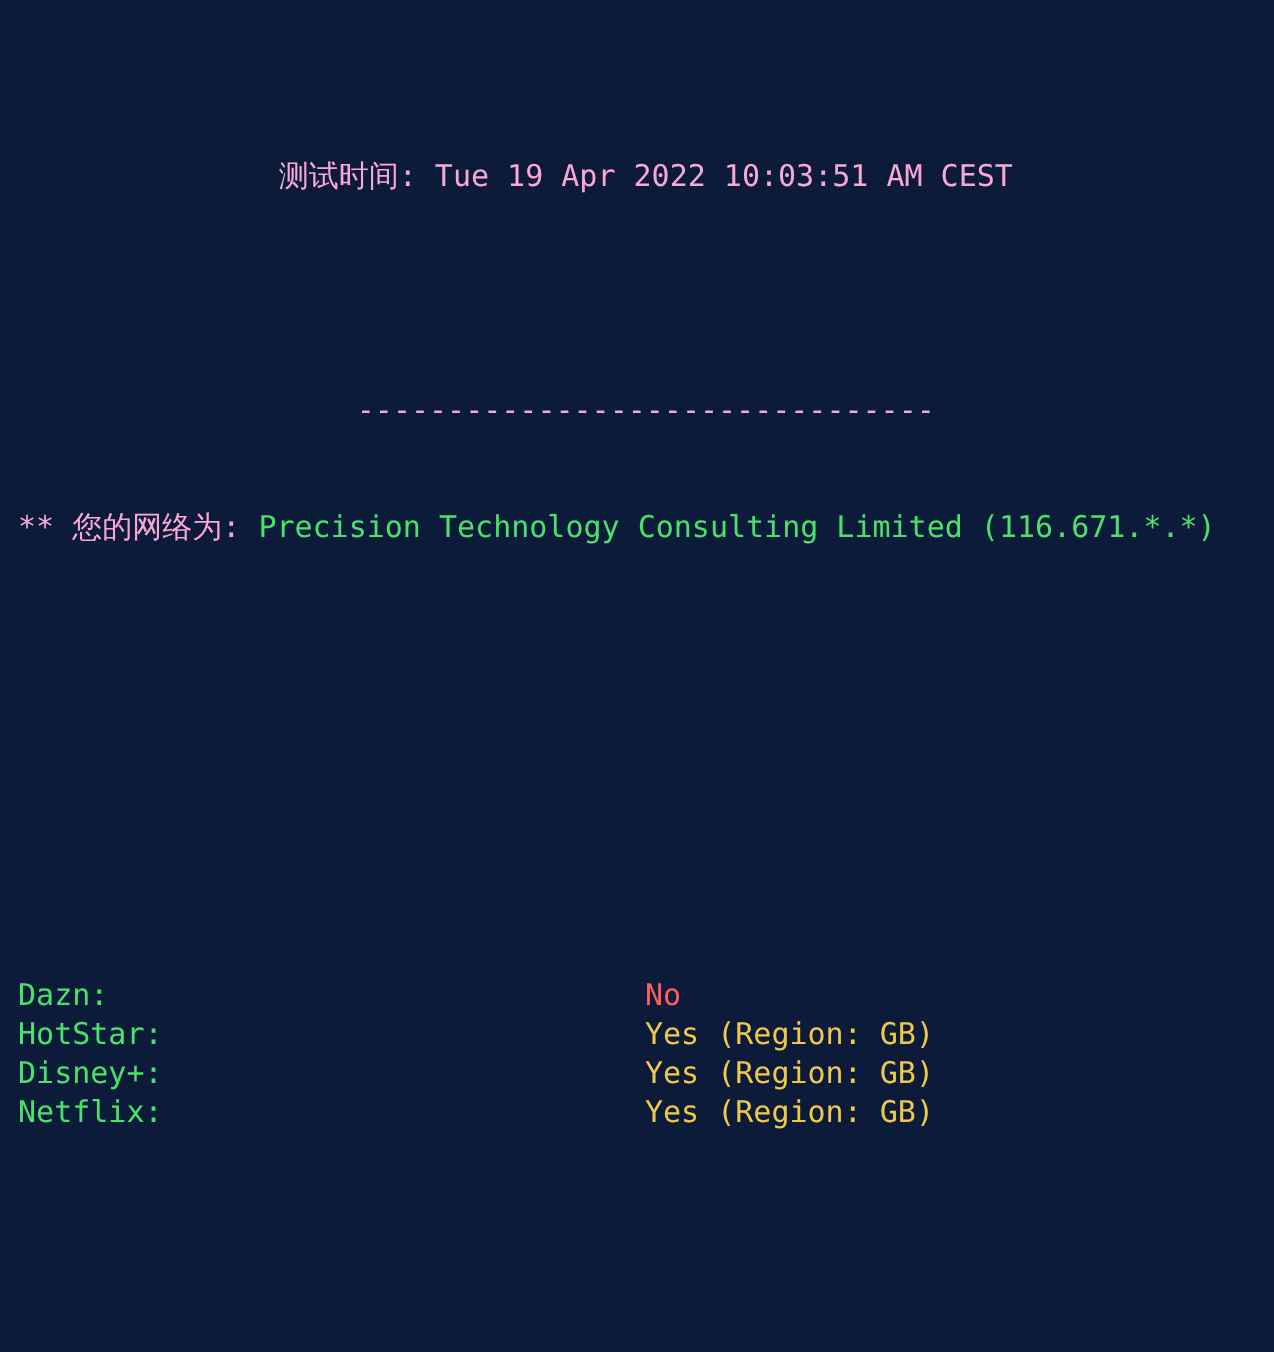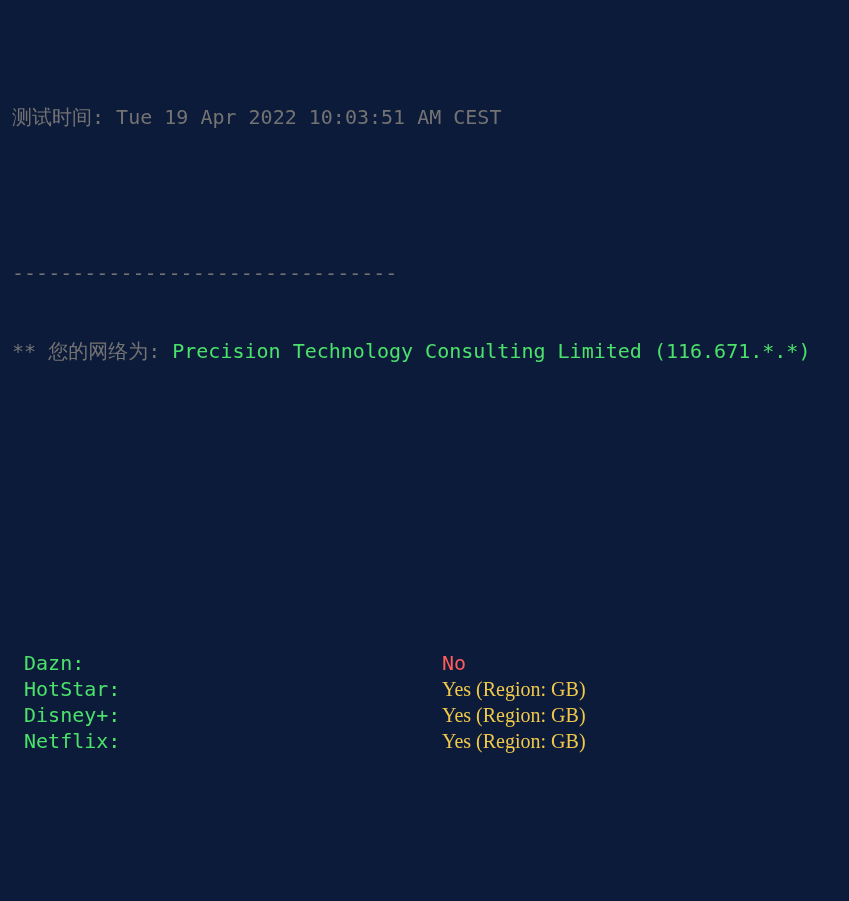--- a/index.html
+++ b/index.html
@@ -15,34 +15,34 @@
   }
   .terminal {
     padding: 0;
     white-space: pre;
   }
   .ln {
     display: block;
     height: 26px;
     white-space: pre;
   }
-  .c-cyan   { color: #737373; }
+  .c-cyan   { color: #f9a8d4; text-align: center; }
   .c-green  { color: #4ae26a; }
-  .c-yellow { color: #f0c94a; font-family: Liberation Serif, serif; }
+  .c-yellow { color: #f0c94a; }
   .c-red    { color: #ff5c5c; }
   .cols {
     display: block;
     white-space: pre;
     height: 26px;
   }
   .svc {
     display: inline-block;
     width: 430px; 
   }
-  .pad-left { padding-left: 12px; }
+  .pad-left { }
 </style>
 </head>
 <body>
 
 <div class="terminal">
 
   
   <span class="ln c-cyan"> 测试时间: Tue 19 Apr 2022 10:03:51 AM CEST</span>
   <span class="ln"> </span>
   <span class="ln c-cyan"> --------------------------------</span>

